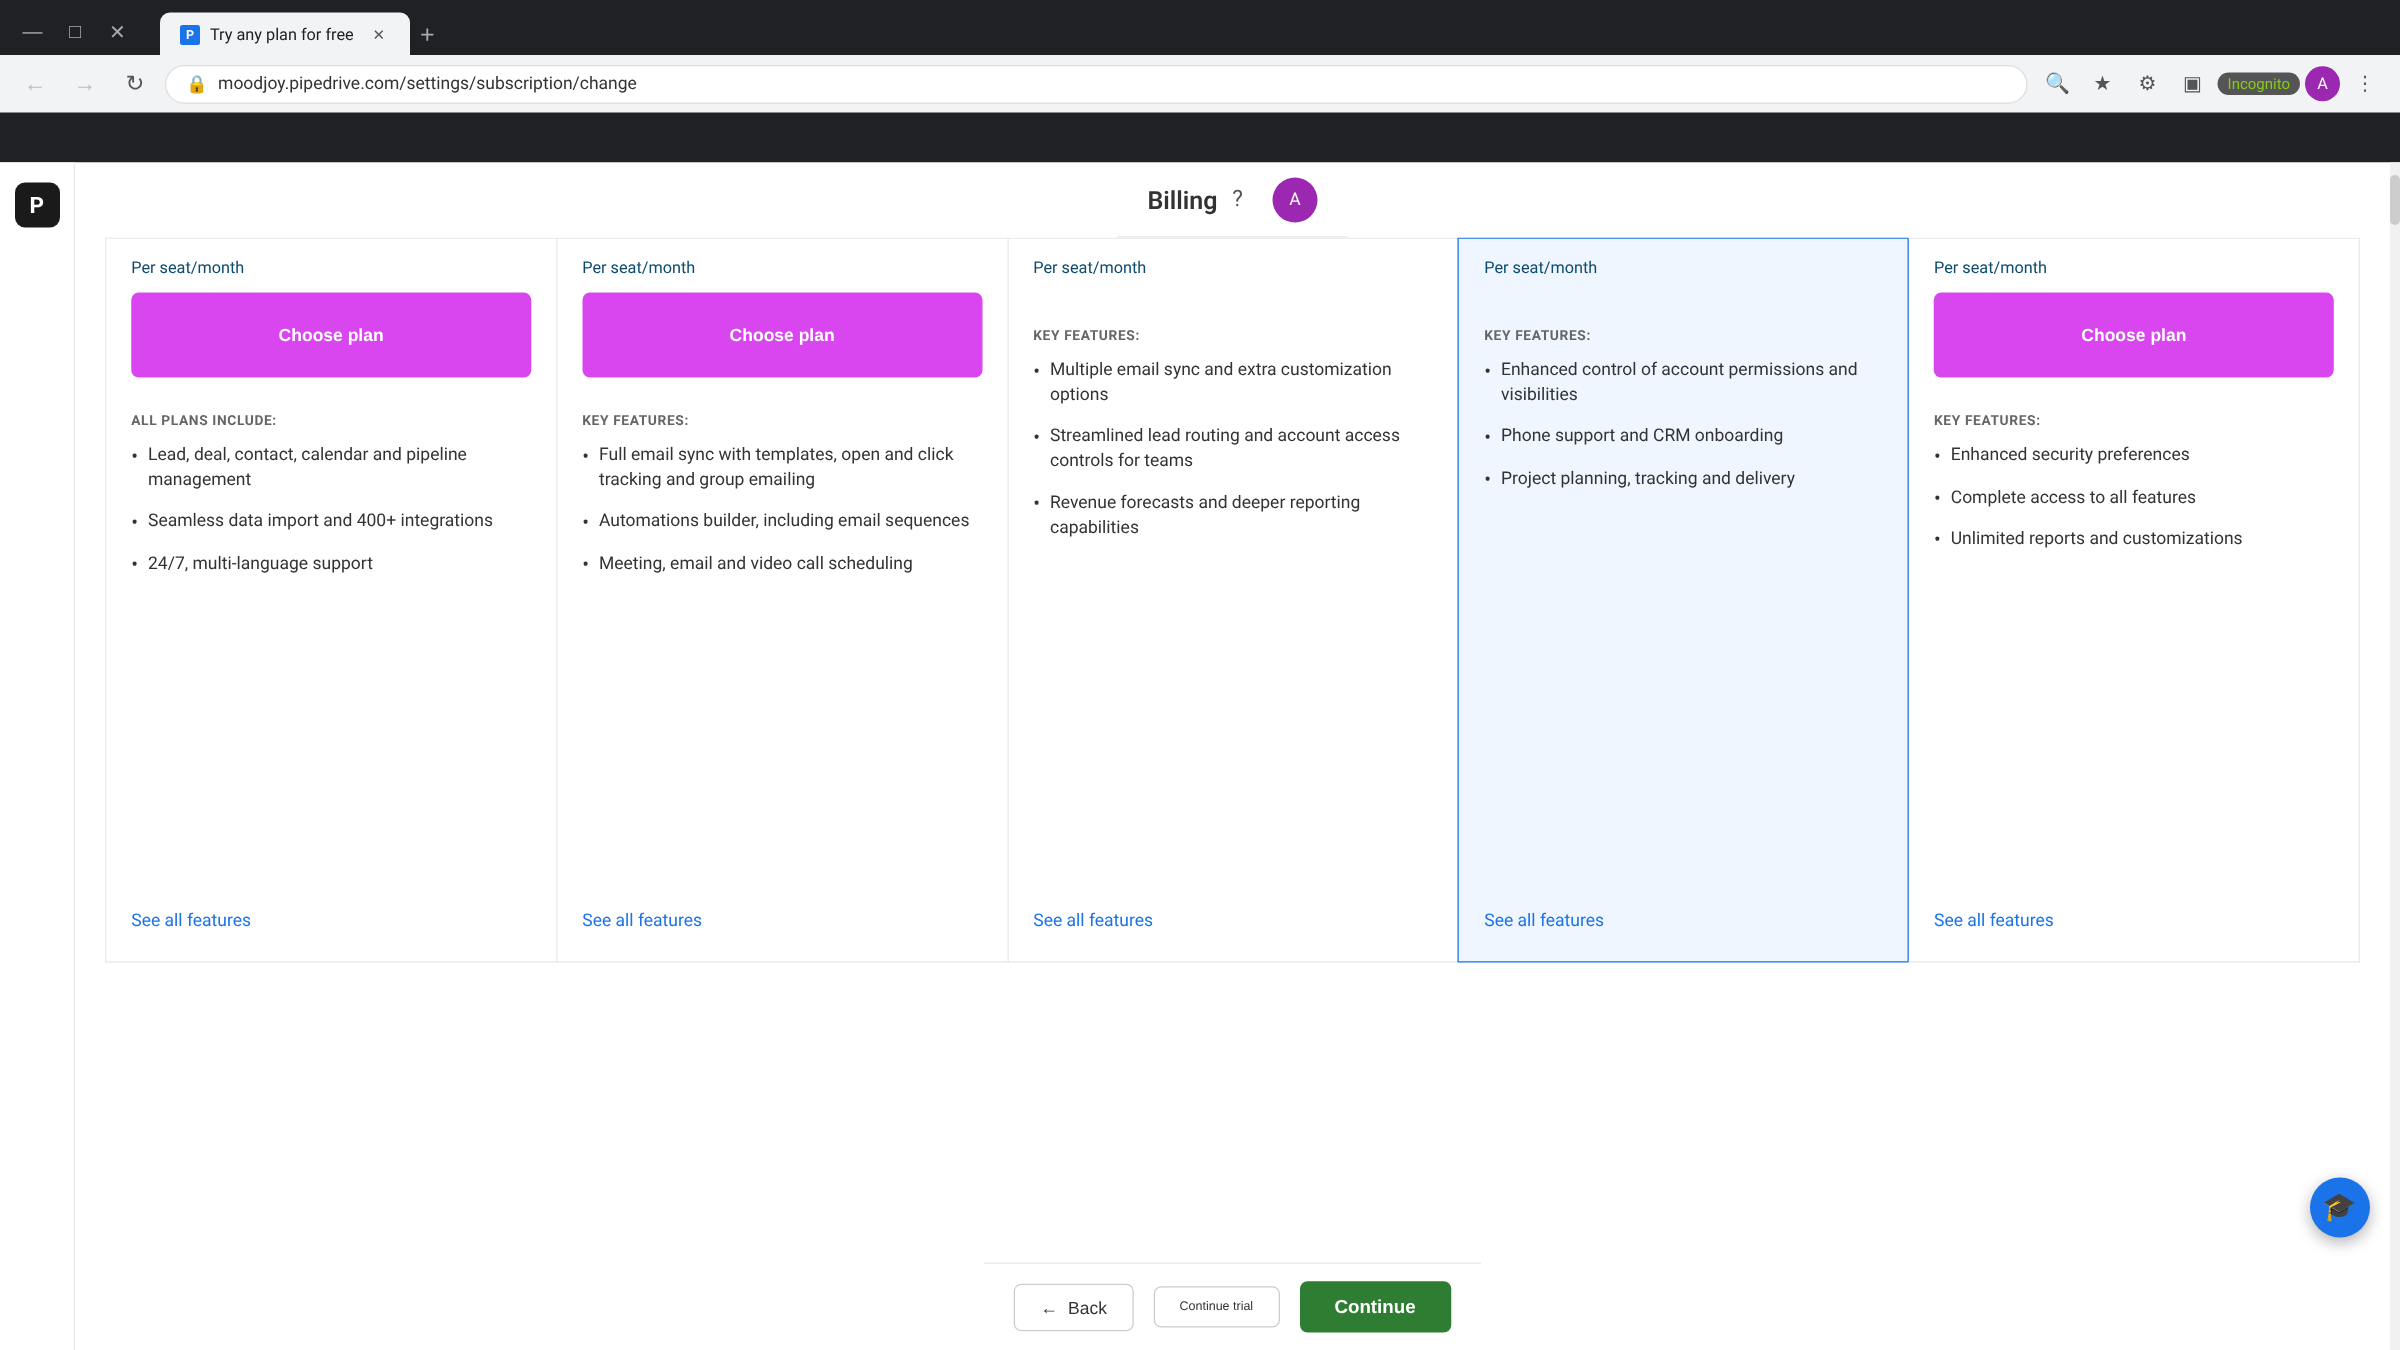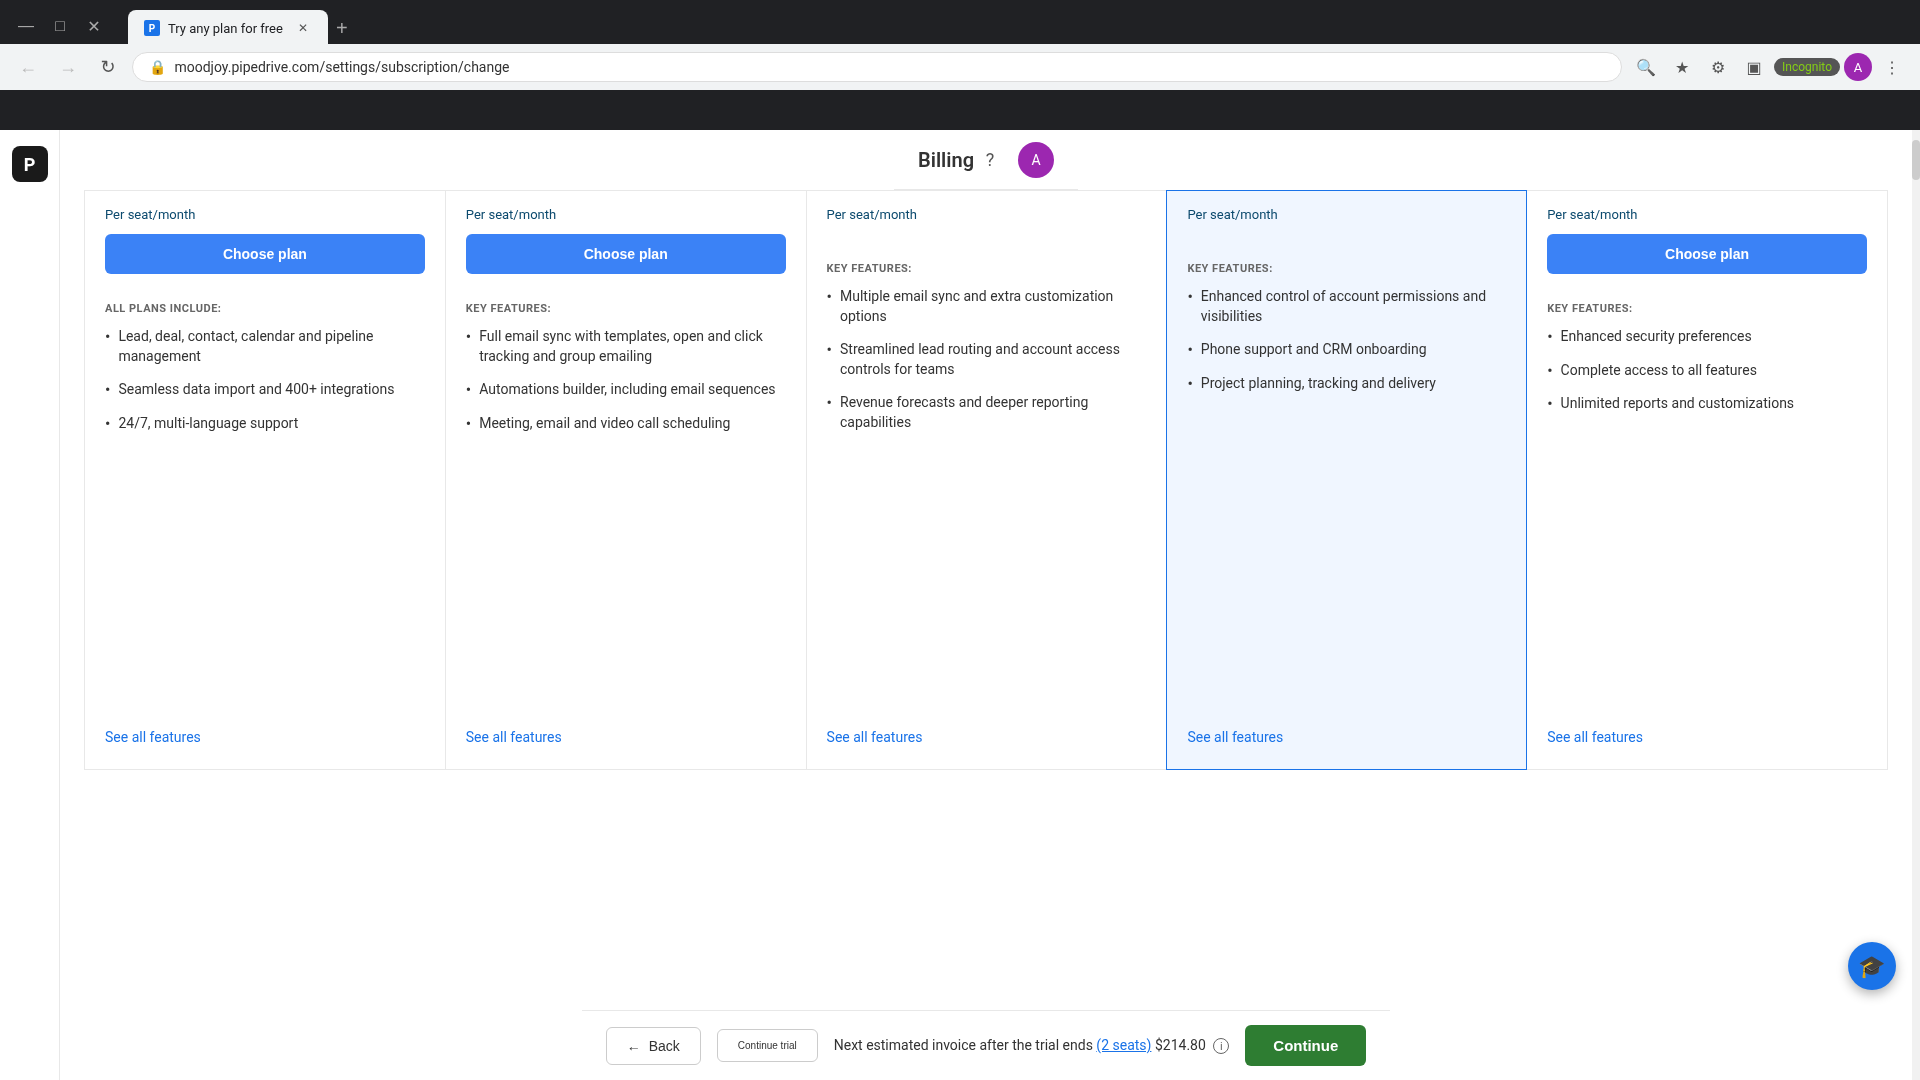--- a/index.html
+++ b/index.html
@@ -290,27 +290,27 @@
       padding: 16px 0;
     }
     .per-seat {
       font-size: 13px;
       color: #0c4a6e;
       margin-bottom: 12px;
     }
 
     .btn-choose {
       width: 100%;
-      padding: 12px;
+      padding: 26px;
       border: none;
       border-radius: 6px;
       font-size: 14px;
       font-weight: 600;
       cursor: pointer;
-      background: #3b82f6;
+      background: #d946ef;
       color: white;
     }
     .btn-choose-current {
       width: 100%;
       padding: 10px;
       border: none;
       border-radius: 6px;
       font-size: 14px;
       font-weight: 600;
       cursor: pointer;
@@ -665,26 +665,20 @@
     </div>
 
     <div class="bottom-bar">
       <button class="btn-back">
         <span>←</span>
         <span>Back</span>
       </button>
       <button class="btn-continue-trial">
         <span>Continue trial</span>
       </button>
-      <div class="invoice-info">
-        <span>Next estimated invoice after the trial ends </span>
-        <span class="invoice-link">(2 seats)</span>
-        <span> $214.80</span>
-        <span class="invoice-info-icon">i</span>
-      </div>
       <button class="btn-continue">
         <span>Continue</span>
       </button>
     </div>
   </div>
 
   <div class="scroll-track">
     <div class="scroll-thumb"></div>
   </div>
 </div>

